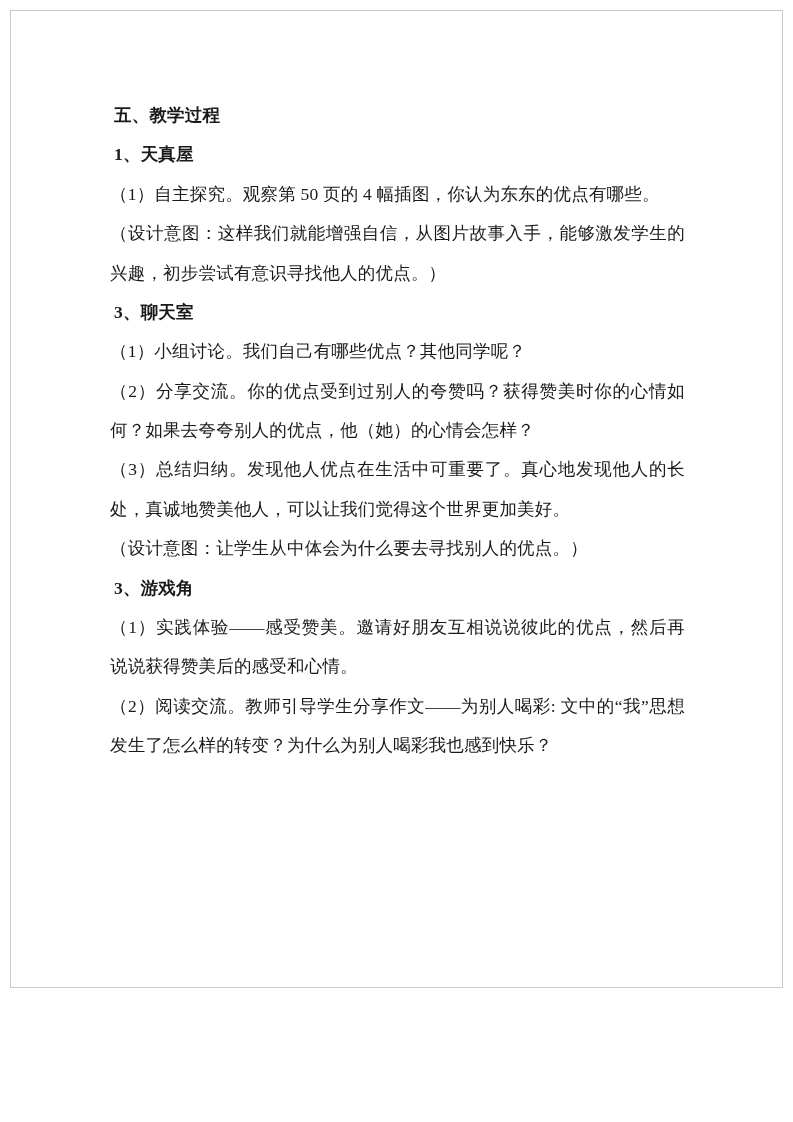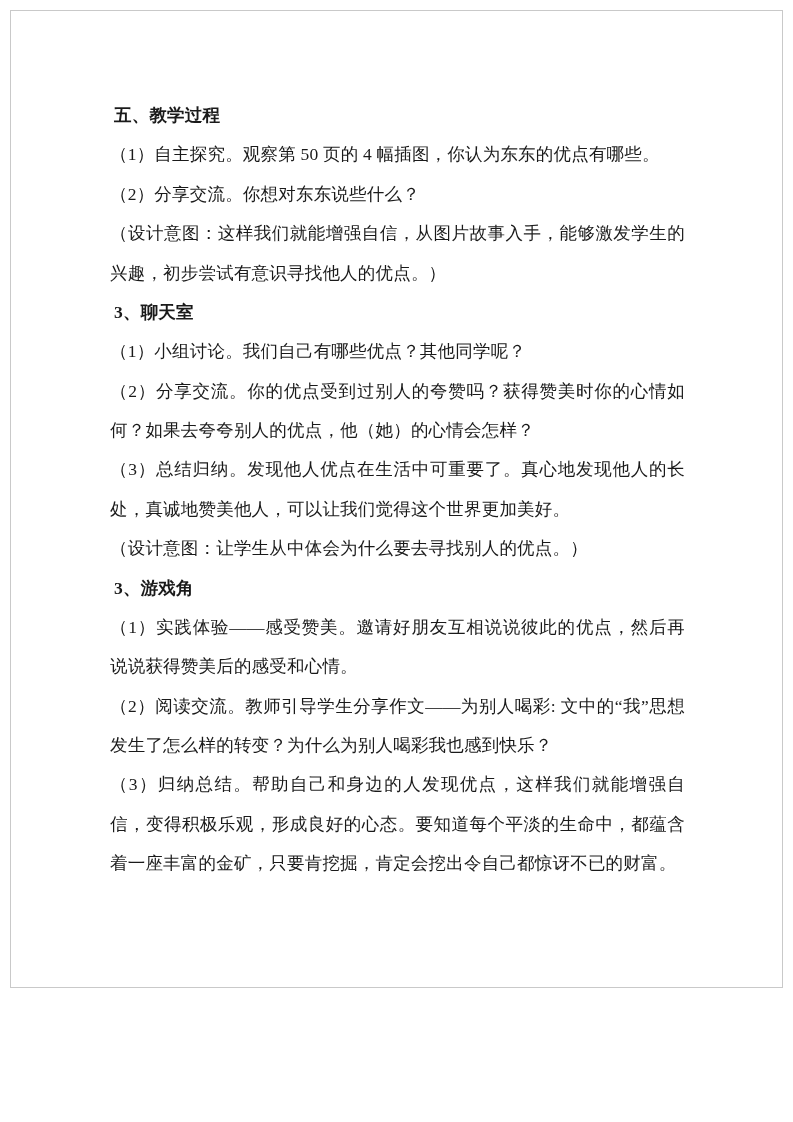--- a/index.html
+++ b/index.html
@@ -48,26 +48,25 @@
   }
 </style>
 </head>
 <body>
 
 <div class="page">
   <div class="page-border"></div>
 
   <div class="content">
     <p class="para heading pad-left">五、教学过程</p>
+    <p class="para heading pad-left">1、天真屋</p>
     <p class="para">（1）自主探究。观察第 50 页的 4 幅插图，你认为东东的优点有哪些。</p>
-    <p class="para">（2）分享交流。你想对东东说些什么？</p>
     <p class="para">（设计意图：这样我们就能增强自信，从图片故事入手，能够激发学生的兴趣，初步尝试有意识寻找他人的优点。）</p>
     <p class="para heading pad-left">3、聊天室</p>
     <p class="para">（1）小组讨论。我们自己有哪些优点？其他同学呢？</p>
     <p class="para">（2）分享交流。你的优点受到过别人的夸赞吗？获得赞美时你的心情如何？如果去夸夸别人的优点，他（她）的心情会怎样？</p>
     <p class="para">（3）总结归纳。发现他人优点在生活中可重要了。真心地发现他人的长处，真诚地赞美他人，可以让我们觉得这个世界更加美好。</p>
     <p class="para">（设计意图：让学生从中体会为什么要去寻找别人的优点。）</p>
     <p class="para heading pad-left">3、游戏角</p>
     <p class="para">（1）实践体验——感受赞美。邀请好朋友互相说说彼此的优点，然后再说说获得赞美后的感受和心情。</p>
     <p class="para">（2）阅读交流。教师引导学生分享作文——为别人喝彩: 文中的“我”思想发生了怎么样的转变？为什么为别人喝彩我也感到快乐？</p>
-    <p class="para">（3）归纳总结。帮助自己和身边的人发现优点，这样我们就能增强自信，变得积极乐观，形成良好的心态。要知道每个平淡的生命中，都蕴含着一座丰富的金矿，只要肯挖掘，肯定会挖出令自己都惊讶不已的财富。</p>
   </div>
 </div>
 
 </body></html>

